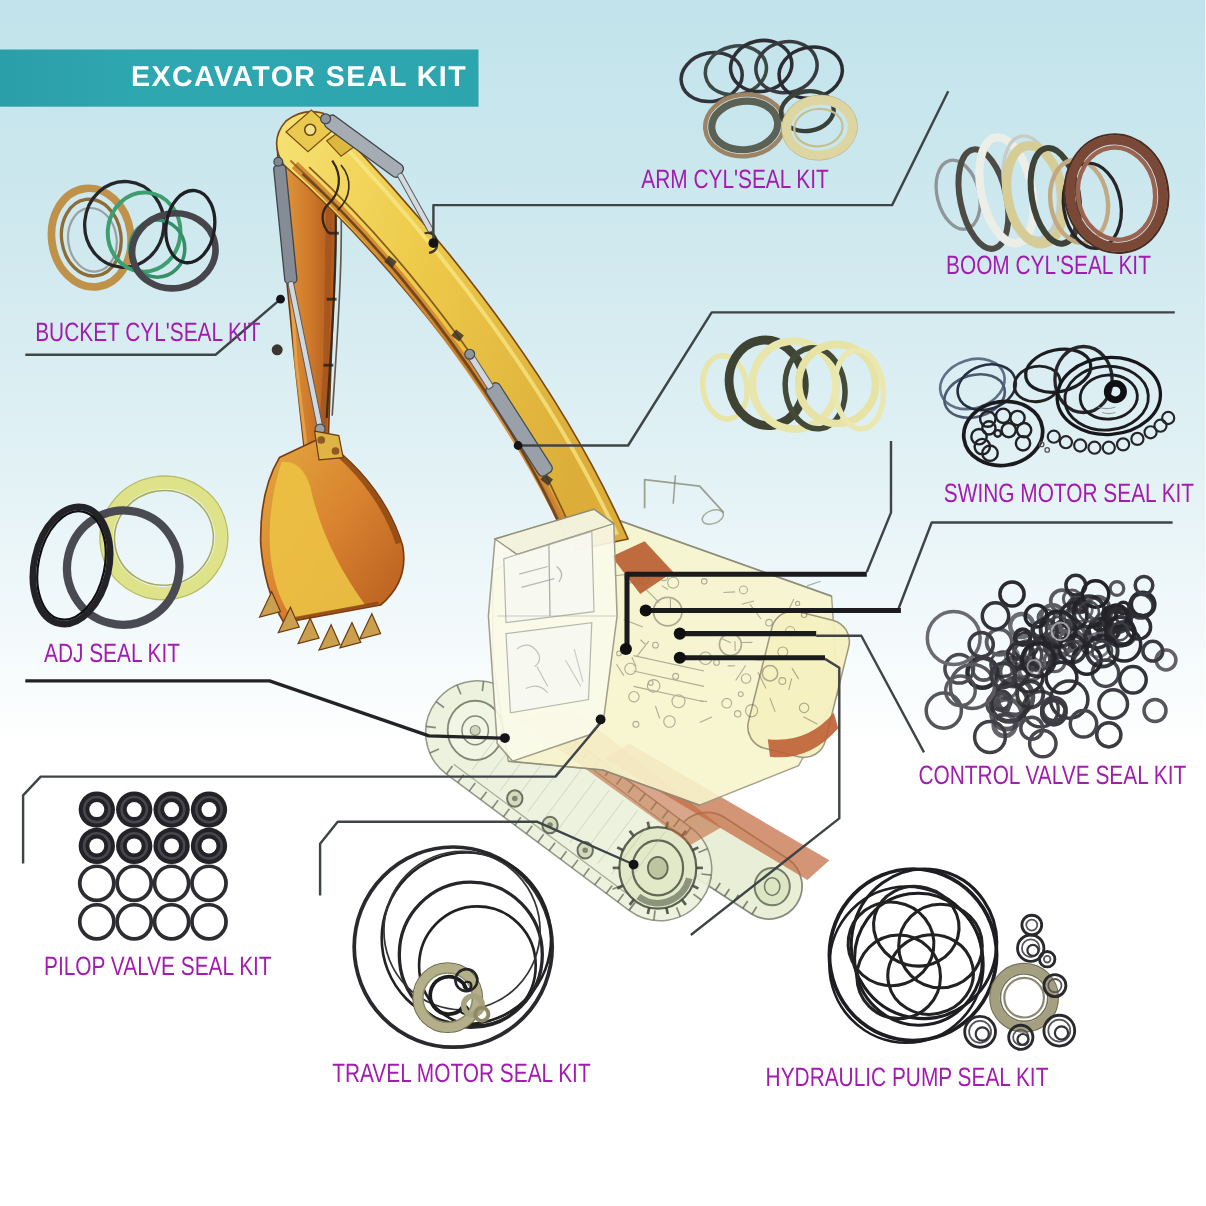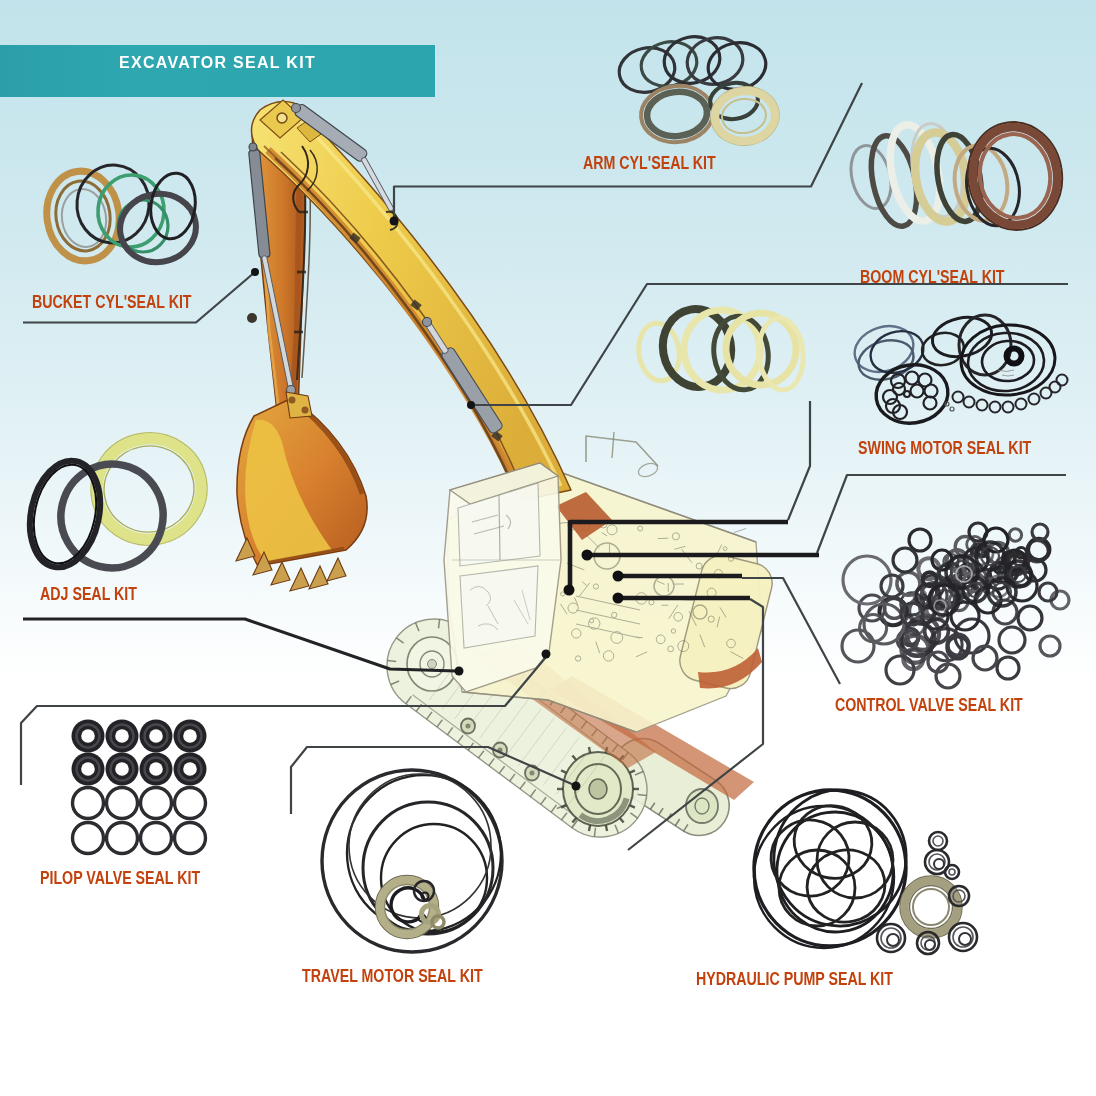--- a/index.html
+++ b/index.html
@@ -2,26 +2,26 @@
 <html><head>
 <meta charset="utf-8">
 <style>
   html,body{margin:0;padding:0;background:#ffffff;}
   .stage{position:relative;width:1096px;height:1096px;overflow:hidden;
          font-family:"Liberation Sans",sans-serif;}
   .stage svg{position:absolute;left:0;top:0;}
   .banner{position:absolute;left:0;top:45px;width:435px;height:52px;
           background:linear-gradient(90deg,#2b9fa9,#2ea7b0 30%,#2da5ae);}
   .banner .bt{position:absolute;left:119px;top:9px;color:#ffffff;
-          font-weight:bold;font-size:16px;letter-spacing:1.3px;white-space:nowrap;}
-  .kit-label{position:absolute;font-weight:bold;font-size:18px;line-height:21px;
-          color:#c2410c;white-space:nowrap;}
+          font-weight:bold;font-size:26px;letter-spacing:1.3px;white-space:nowrap;}
+  .kit-label{position:absolute;font-weight:normal;font-size:24px;line-height:21px;
+          color:#a21caf;white-space:nowrap;}
   .kit-label .sq{display:inline-block;transform:scaleX(0.79);transform-origin:0 50%;}
   .lbl-arm-cyl{left:583px;top:153px;}
-.lbl-boom-cyl{left:860px;top:231px;margin-top:36px;}
+.lbl-boom-cyl{left:860px;top:231px;}
 .lbl-bucket-cyl{left:32px;top:292px;}
 .lbl-center-joint{left:603px;top:404px;}
 .lbl-swing-motor{left:858px;top:438px;}
 .lbl-adj{left:40px;top:584px;}
 .lbl-control-valve{left:835px;top:695px;}
 .lbl-pilop-valve{left:40px;top:868px;}
 .lbl-travel-motor{left:302px;top:966px;}
 .lbl-hydraulic-pump{left:696px;top:969px;}
 </style>
 </head>

